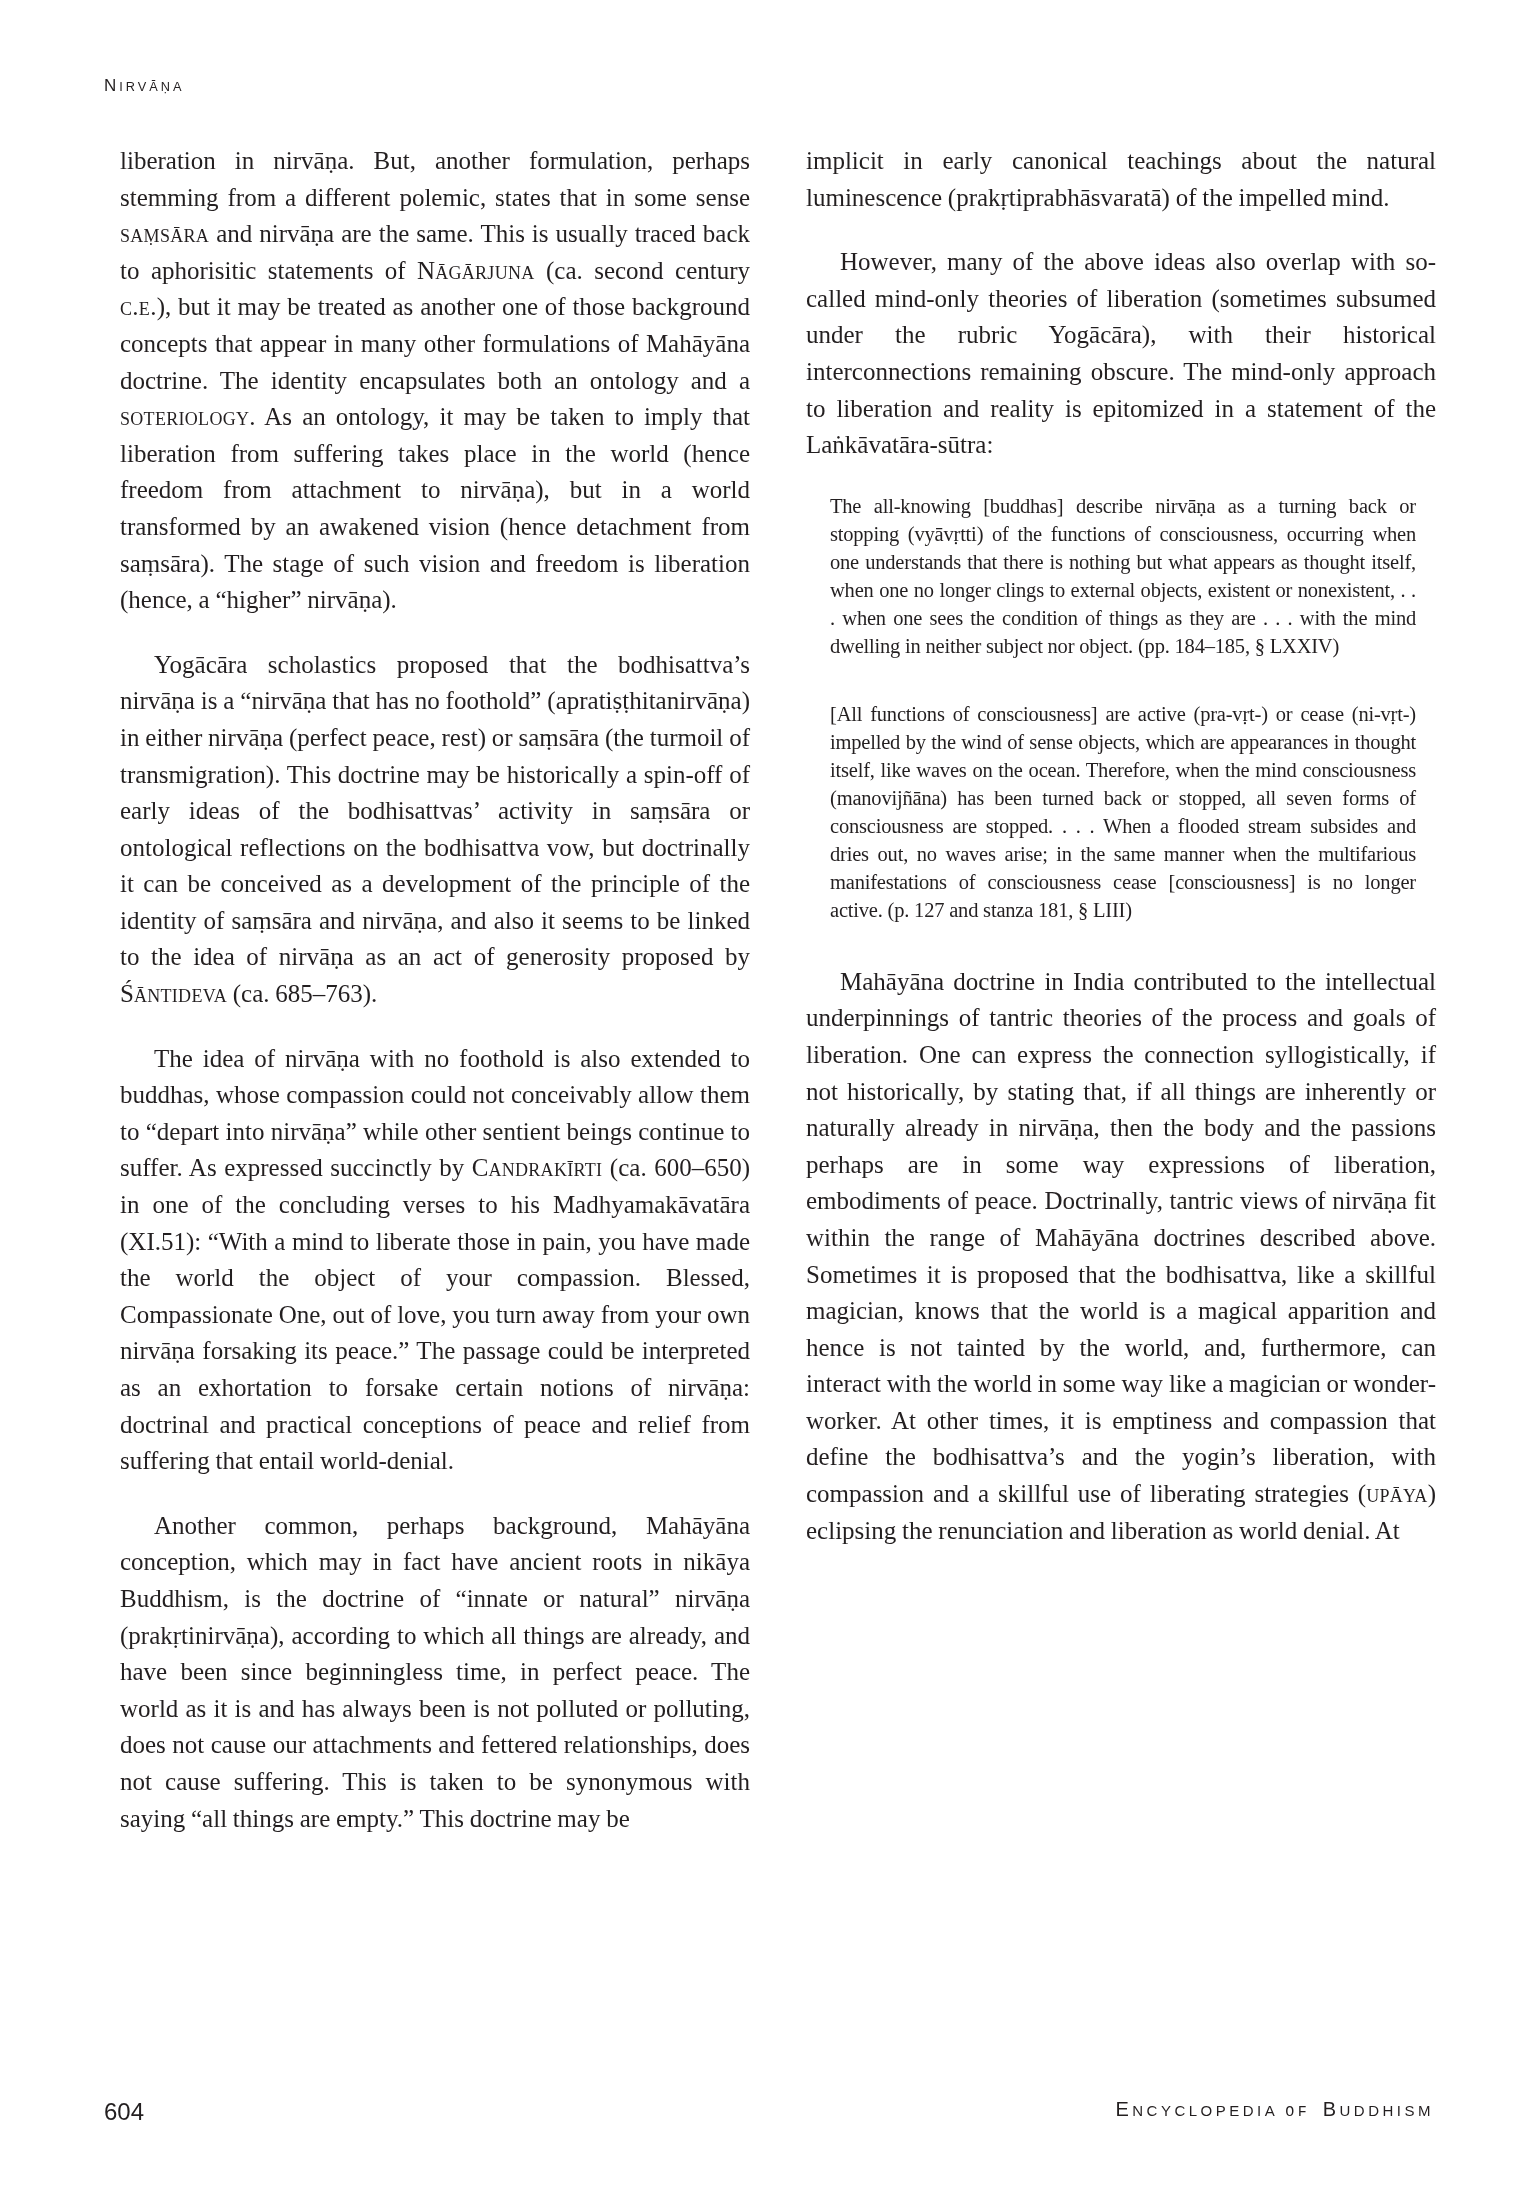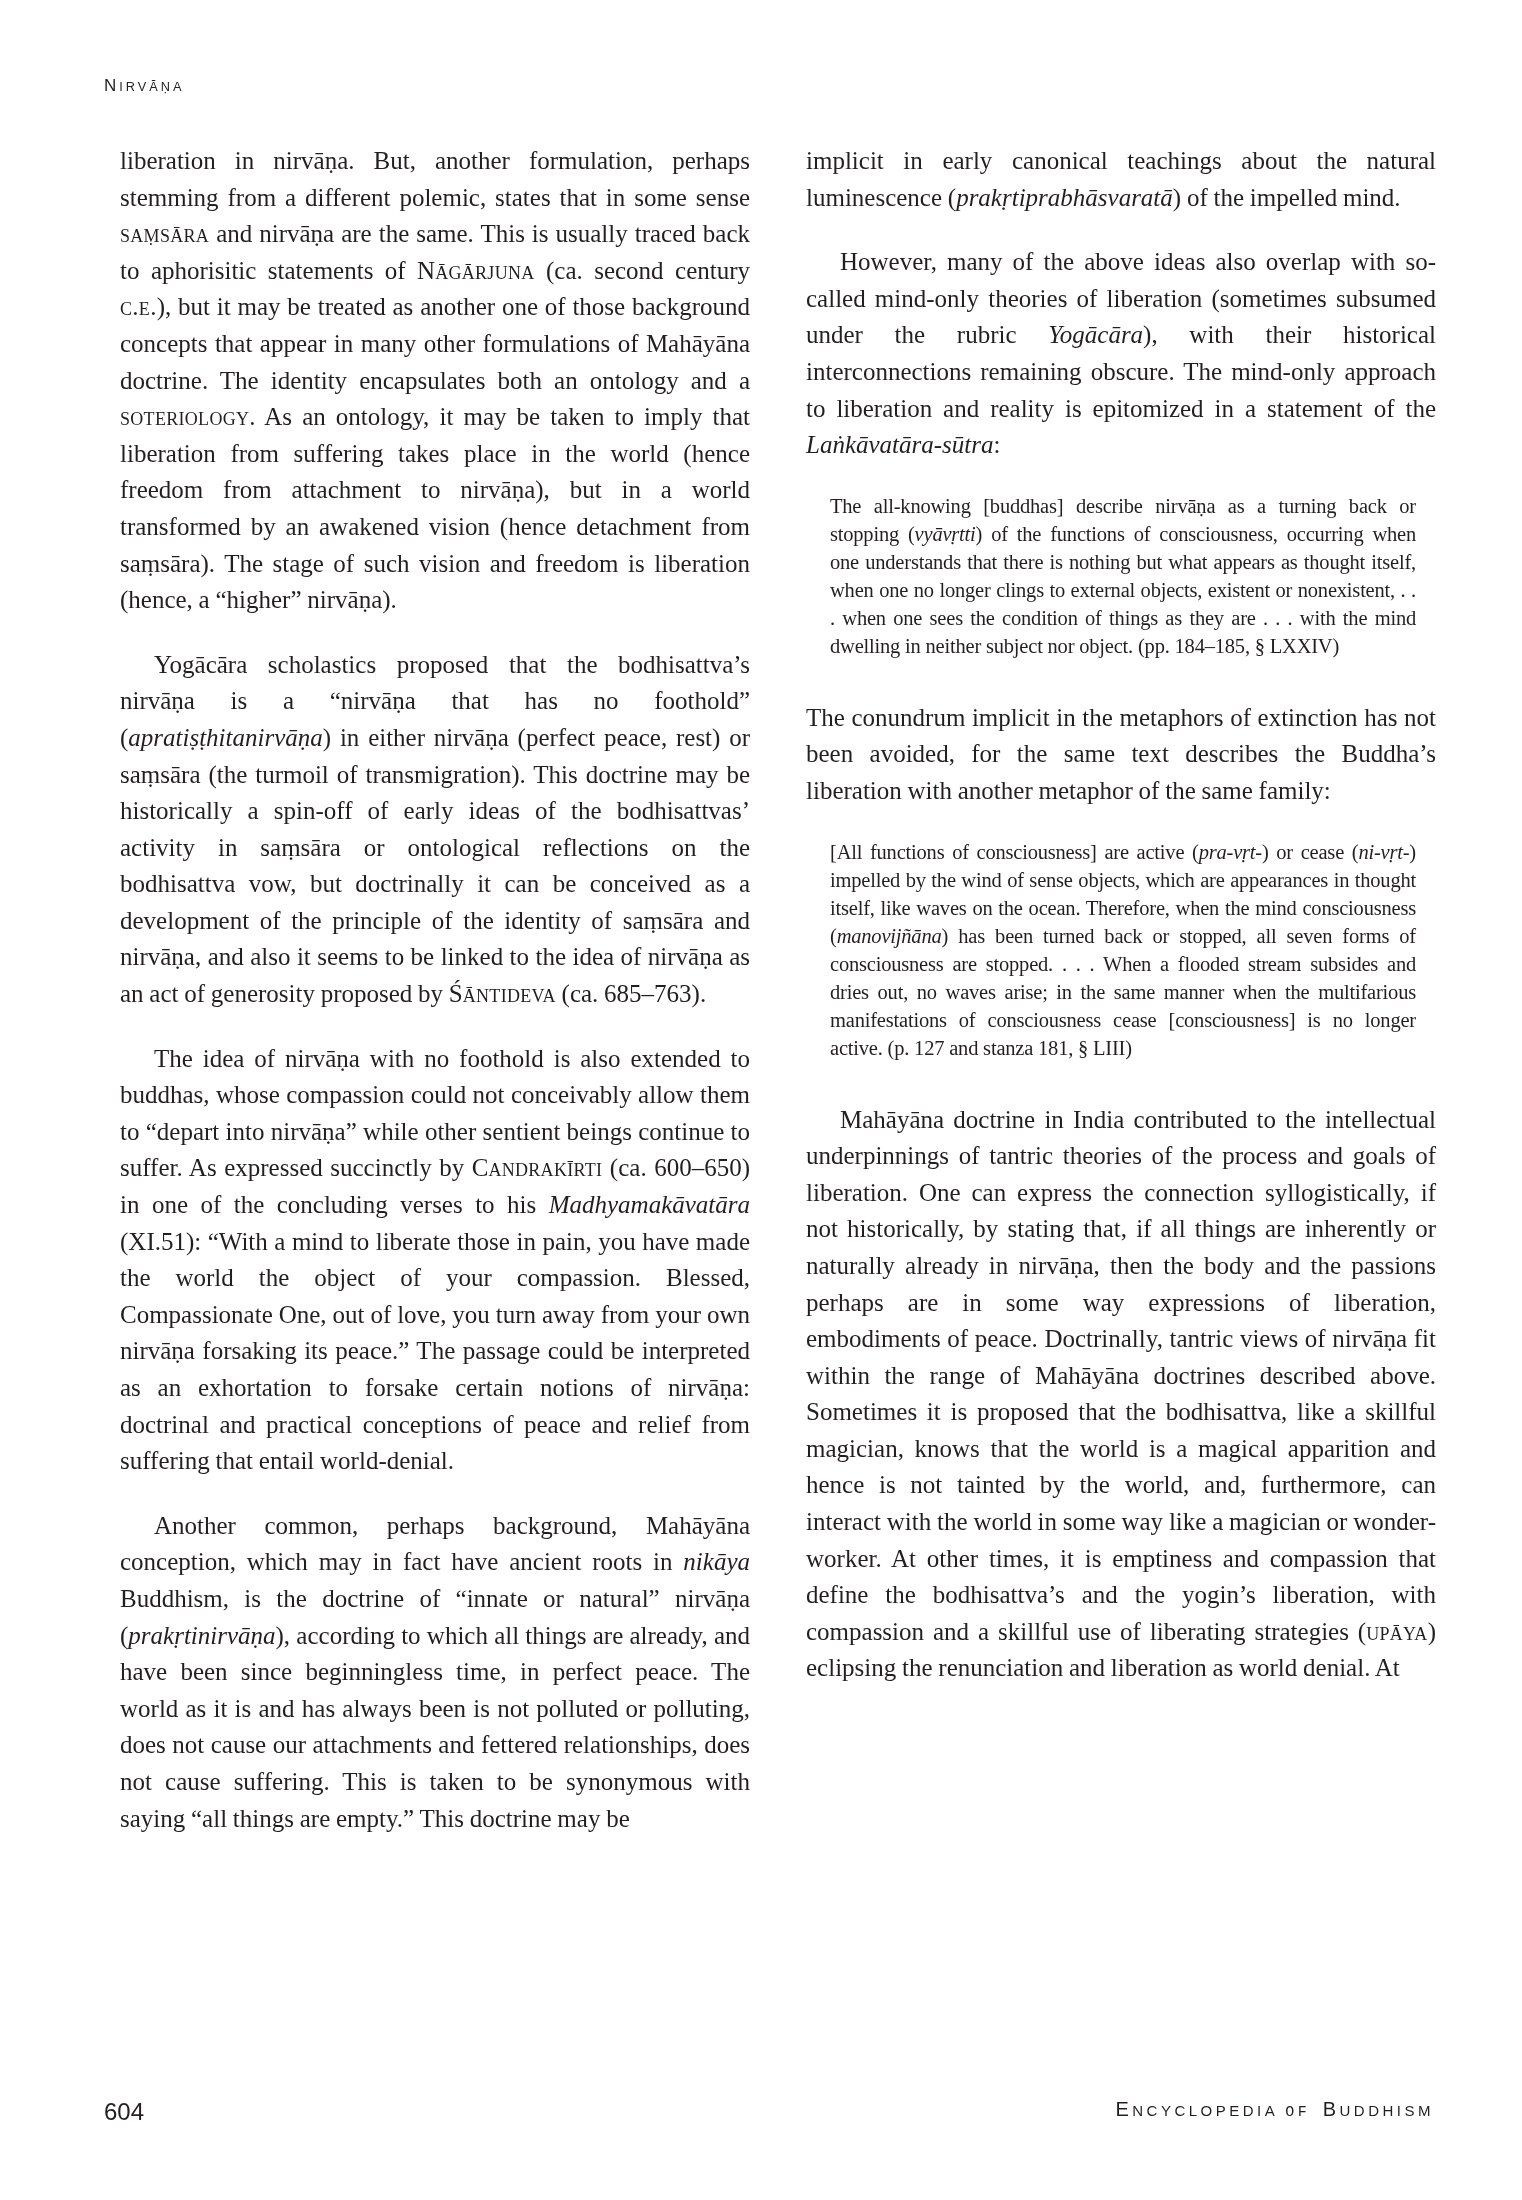--- a/index.html
+++ b/index.html
@@ -10,21 +10,21 @@
   .column { position: absolute; top: 143px; width: 646px; }
   .col-left { left: 104px; }
   .col-right { left: 790px; }
   .para { margin: 0 0 28px 16px; font-size: 25px; line-height: 36.6px;
           text-align: justify; hyphens: manual; word-spacing: -0.5px; }
   .para.indent { text-indent: 34px; }
   .para.noindent { text-indent: 0; }
   .block-quote { margin: 14px 20px 40px 40px; font-size: 20.5px; line-height: 28px;
                  text-align: justify; letter-spacing: -0.2px; }
   .sc { font-variant: small-caps; text-transform: lowercase; letter-spacing: 0.3px; }
-  .it { font-style: italic; }
+  .it { }
   .footer { position: absolute; top: 2098px; left: 104px; width: 1330px; height: 30px; }
   .folio { position: absolute; left: 0; top: 0; font-size: 24px;
            font-family: "Liberation Sans", "DejaVu Sans", sans-serif; }
   .book-title { position: absolute; right: 0; top: 0; font-size: 20px; letter-spacing: 3.5px;
                 font-family: "Liberation Sans", "DejaVu Sans", sans-serif; }
 </style>
 </head>
 <body>
 
 <div class="running-head" id="running-head"><span>N</span><span style="font-size: 0.75em;">IRVĀṆA</span></div>
@@ -32,21 +32,20 @@
 <div class="column col-left" id="left-column">
     <p class="para noindent"><span>liberation in nirvāṇa. But, another formulation, perhaps stemming from a different polemic, states that in some sense </span><span class="sc">SAṂSĀRA</span><span> and nirvāṇa are the same. This is usually traced back to aphorisitic statements of </span><span><span>N</span><span class="sc">ĀGĀRJUNA</span></span><span> (ca. second century </span><span class="sc">C.E.</span><span>), but it may be treated as another one of those background concepts that appear in many other formulations of Mahāyāna doctrine. The identity encapsulates both an ontology and a </span><span class="sc">SOTERIOLOGY</span><span>. As an ontology, it may be taken to imply that liberation from suffering takes place in the world (hence freedom from attachment to nirvāṇa), but in a world transformed by an awakened vision (hence detachment from saṃsāra). The stage of such vision and freedom is liberation (hence, a “higher” nirvāṇa).</span></p>
     <p class="para indent"><span>Yogācāra scholastics proposed that the bodhisattva’s nirvāṇa is a “nirvāṇa that has no foothold” (</span><span class="it">apratiṣṭhitanirvāṇa</span><span>) in either nirvāṇa (perfect peace, rest) or saṃsāra (the turmoil of transmigration). This doctrine may be historically a spin-off of early ideas of the bodhisattvas’ activity in saṃsāra or ontological reflections on the bodhisattva vow, but doctrinally it can be conceived as a development of the principle of the identity of saṃsāra and nirvāṇa, and also it seems to be linked to the idea of nirvāṇa as an act of generosity proposed by </span><span><span>Ś</span><span class="sc">ĀNTIDEVA</span></span><span> (ca. 685–763).</span></p>
     <p class="para indent"><span>The idea of nirvāṇa with no foothold is also extended to buddhas, whose compassion could not conceivably allow them to “depart into nirvāṇa” while other sentient beings continue to suffer. As expressed succinctly by </span><span><span>C</span><span class="sc">ANDRAKĪRTI</span></span><span> (ca. 600–650) in one of the concluding verses to his </span><span class="it">Madhyamakāvatāra</span><span> (XI.51): “With a mind to liberate those in pain, you have made the world the object of your compassion. Blessed, Compassionate One, out of love, you turn away from your own nirvāṇa forsaking its peace.” The passage could be interpreted as an exhortation to forsake certain notions of nirvāṇa: doctrinal and practical conceptions of peace and relief from suffering that entail world-denial.</span></p>
     <p class="para indent"><span>Another common, perhaps background, Mahāyāna conception, which may in fact have ancient roots in </span><span class="it">nikāya</span><span> Buddhism, is the doctrine of “innate or natural” nirvāṇa (</span><span class="it">prakṛtinirvāṇa</span><span>), according to which all things are already, and have been since beginningless time, in perfect peace. The world as it is and has always been is not polluted or polluting, does not cause our attachments and fettered relationships, does not cause suffering. This is taken to be synonymous with saying “all things are empty.” This doctrine may be</span></p>
   </div>
 <div class="column col-right" id="right-column">
     <p class="para noindent"><span>implicit in early canonical teachings about the natural luminescence (</span><span class="it">prakṛtiprabhāsvaratā</span><span>) of the impelled mind.</span></p>
     <p class="para indent"><span>However, many of the above ideas also overlap with so-called mind-only theories of liberation (sometimes subsumed under the rubric </span><span class="it">Yogācāra</span><span>), with their historical interconnections remaining obscure. The mind-only approach to liberation and reality is epitomized in a statement of the </span><span class="it">Laṅkāvatāra-sūtra</span><span>:</span></p>
     <blockquote class="block-quote"><span>The all-knowing [buddhas] describe nirvāṇa as a turning back or stopping (</span><span class="it">vyāvṛtti</span><span>) of the functions of consciousness, occurring when one understands that there is nothing but what appears as thought itself, when one no longer clings to external objects, existent or nonexistent, . . . when one sees the condition of things as they are . . . with the mind dwelling in neither subject nor object. (pp. 184–185, § LXXIV)</span></blockquote>
-    <p class="para noindent"><span>The conundrum implicit in the metaphors of extinction has not been avoided, for the same text describes the Buddha’s liberation with another metaphor of the same family:</span></p>
     <blockquote class="block-quote"><span>[All functions of consciousness] are active (</span><span class="it">pra-vṛt-</span><span>) or cease (</span><span class="it">ni-vṛt-</span><span>) impelled by the wind of sense objects, which are appearances in thought itself, like waves on the ocean. Therefore, when the mind consciousness (</span><span class="it">manovijñāna</span><span>) has been turned back or stopped, all seven forms of consciousness are stopped. . . . When a flooded stream subsides and dries out, no waves arise; in the same manner when the multifarious manifestations of consciousness cease [consciousness] is no longer active. (p. 127 and stanza 181, § LIII)</span></blockquote>
     <p class="para indent"><span>Mahāyāna doctrine in India contributed to the intellectual underpinnings of tantric theories of the process and goals of liberation. One can express the connection syllogistically, if not historically, by stating that, if all things are inherently or naturally already in nirvāṇa, then the body and the passions perhaps are in some way expressions of liberation, embodiments of peace. Doctrinally, tantric views of nirvāṇa fit within the range of Mahāyāna doctrines described above. Sometimes it is proposed that the bodhisattva, like a skillful magician, knows that the world is a magical apparition and hence is not tainted by the world, and, furthermore, can interact with the world in some way like a magician or wonder-worker. At other times, it is emptiness and compassion that define the bodhisattva’s and the yogin’s liberation, with compassion and a skillful use of liberating strategies (</span><span class="sc">UPĀYA</span><span>) eclipsing the renunciation and liberation as world denial. At</span></p>
   </div>
 
 <div class="footer">
   <span class="folio">604</span>
   <span class="book-title" id="book-title"><span>E</span><span style="font-size: 0.75em;">NCYCLOPEDIA </span><span style="font-size: 0.75em; font-family: Liberation Mono, monospace;">OF </span><span>B</span><span style="font-size: 0.75em;">UDDHISM</span></span>
 </div>
 
 </body></html>

